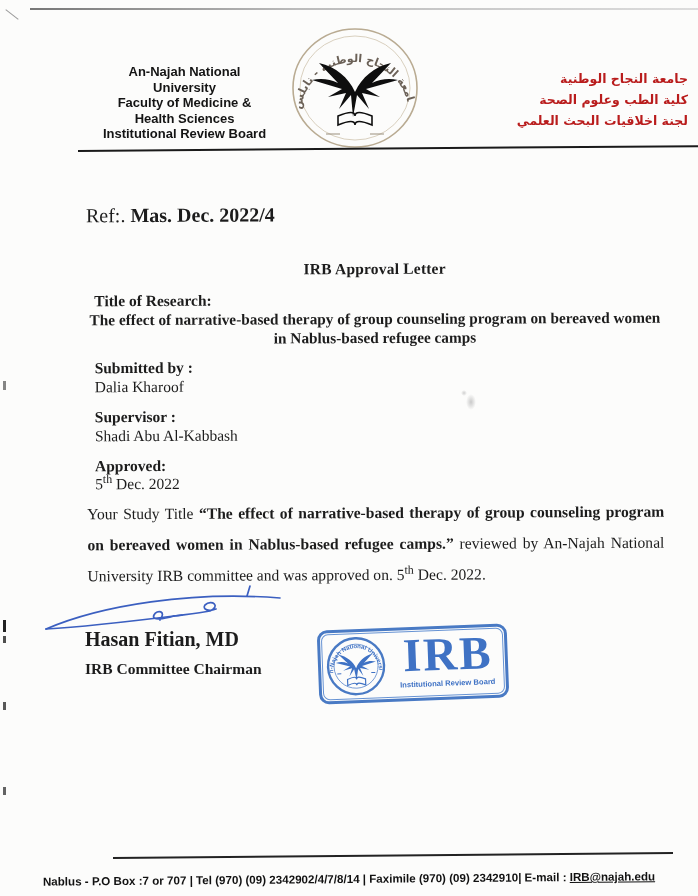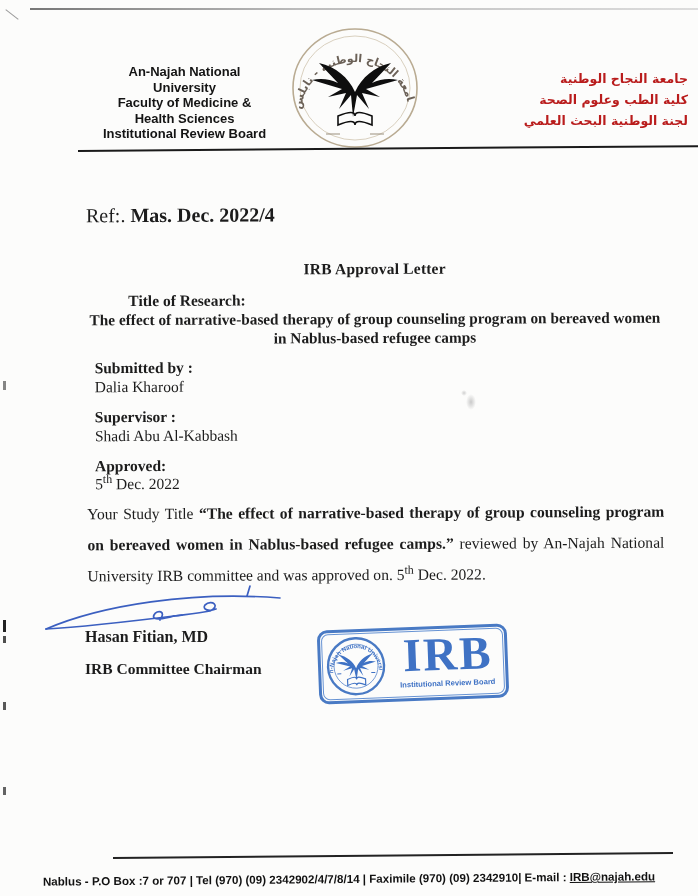--- a/index.html
+++ b/index.html
@@ -31,34 +31,34 @@
   .logo{left:286px;top:24px;}
   .hdr-rule{left:78px;top:150px;width:620px;height:2.4px;background:#1a1a1a;
     transform:rotate(-0.45deg);transform-origin:left center;}
 
   
   .col{left:85px;top:0;width:577px;transform:rotate(-0.25deg);}
   .ref-line{position:absolute;left:0;top:203px;font-size:20px;}
   .b{font-weight:bold;}
   .heading{position:absolute;left:0;top:260px;width:100%;text-align:center;
     font-size:15.5px;font-weight:bold;letter-spacing:.2px;}
-  .title-label{position:absolute;left:8px;top:291px;font-size:15.5px;font-weight:bold;margin-left:34px;}
+  .title-label{position:absolute;left:8px;top:291px;font-size:15.5px;font-weight:bold;}
   .title-l1{position:absolute;left:0;top:310px;width:100%;text-align:center;
     font-size:15.3px;font-weight:bold;}
   .title-l2{position:absolute;left:0;top:329px;width:100%;text-align:center;
     font-size:15.3px;font-weight:bold;}
   .fld-label{position:absolute;left:8px;font-size:15.5px;font-weight:bold;}
   .fld-value{position:absolute;left:8px;font-size:15.5px;}
   .para{position:absolute;left:0;top:497px;width:100%;
     font-size:15.6px;line-height:31px;text-align:justify;}
   sup{font-size:12px;vertical-align:super;line-height:0;}
 
   
   .sig-svg{left:40px;top:583px;}
-  .sig-name{left:85px;top:628px;font-size:16px;font-weight:bold;}
+  .sig-name{left:85px;top:628px;font-size:20px;font-weight:bold;}
   .sig-role{left:85px;top:660px;font-size:15.5px;font-weight:bold;}
 
   
   .stamp{left:318px;top:627px;width:190px;height:74px;
     transform:rotate(-2.2deg);opacity:.92;}
   .stamp-frame{position:absolute;inset:0;border:3px solid #3a6fc0;border-radius:10px;}
   .stamp-frame-inner{position:absolute;inset:4px;border:1px solid #5a8ad0;border-radius:7px;}
   .stamp-irb{position:absolute;left:78px;top:2px;width:104px;text-align:center;
     font-family:"Liberation Serif", serif;font-size:47px;font-weight:bold;
     color:#2f67c0;letter-spacing:2px;line-height:52px;}
@@ -107,21 +107,21 @@
     </text>
     <path fill="#0e0e0e" d="M69 68 C62 53 50 43 33 39 L52 59 C44 55 35 54 26 56 L56 65 L42 73 L60 69 L53 85 L65 71 L67 93 L71 71 L83 85 L76 69 L94 73 L80 65 L112 56 C103 54 94 55 86 59 L105 39 C88 43 76 53 69 68 Z"></path>
     <path fill="none" stroke="#0e0e0e" stroke-width="1.6" d="M52 92 Q69 85 69 92 Q69 85 86 92 L86 101 Q69 94 69 101 Q69 94 52 101 Z"></path>
     <path d="M40 110 h14 M84 110 h14" stroke="#9a8f7c" stroke-width="1" fill="none"></path>
   </svg>
 </div>
 
 <div class="abs hdr-ar">
   <div>جامعة النجاح الوطنية</div>
   <div>كلية الطب وعلوم الصحة</div>
-  <div>لجنة الوطنية البحث العلمي</div>
+  <div>لجنة اخلاقيات البحث العلمي</div>
 </div>
 
 <div class="abs hdr-rule"></div>
 
 <div class="abs col">
 
   <div class="ref-line">
     <span>Ref:.</span>
     <span class="b">Mas. Dec. 2022/4</span>
   </div>

